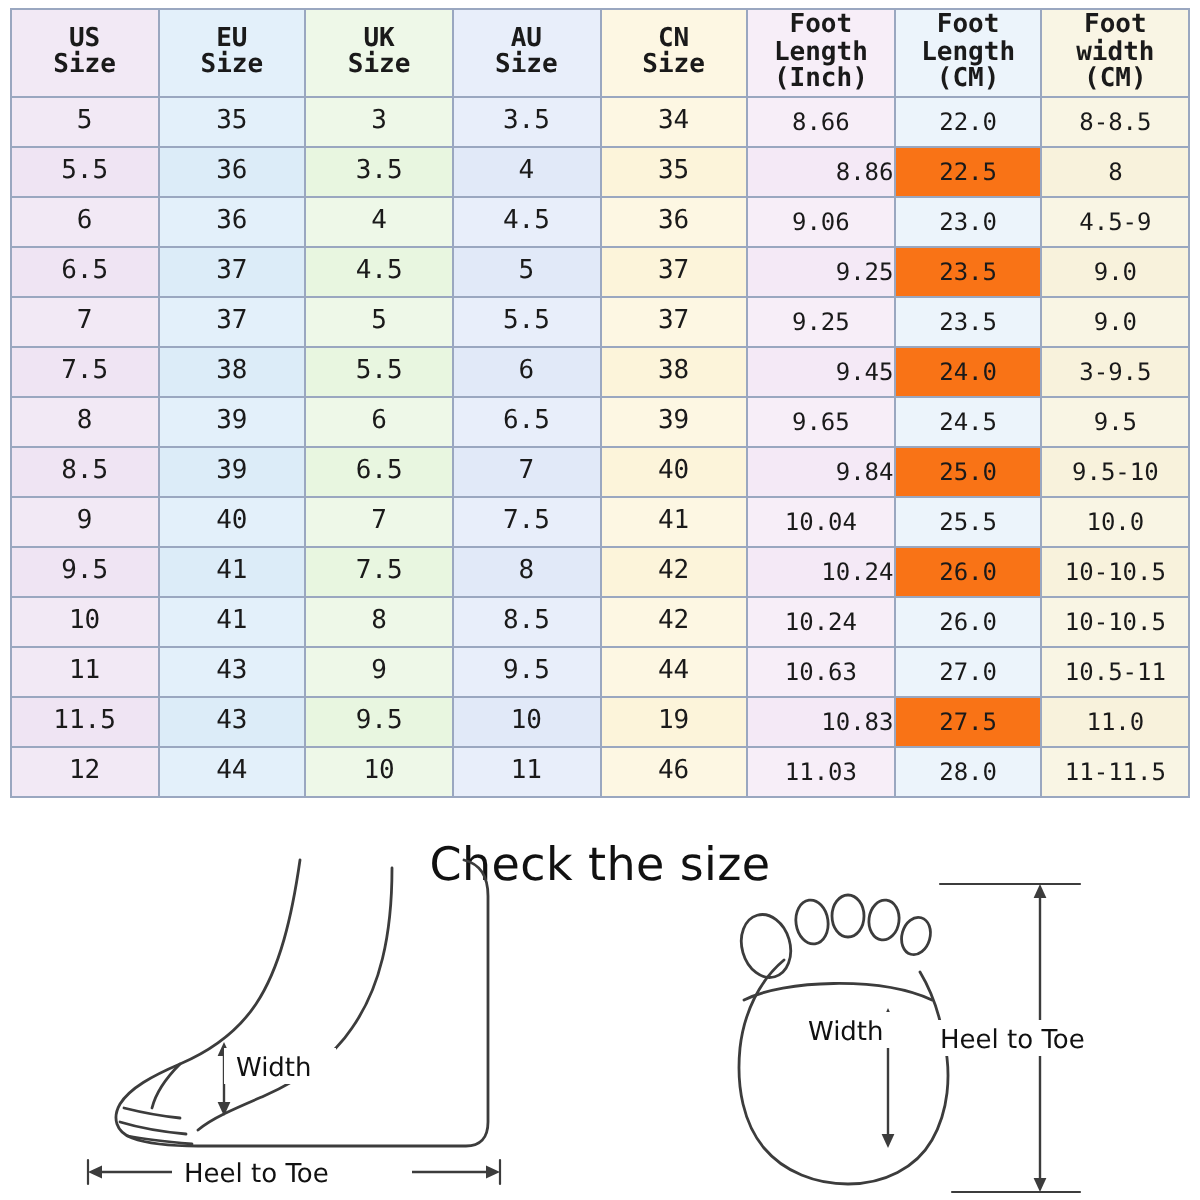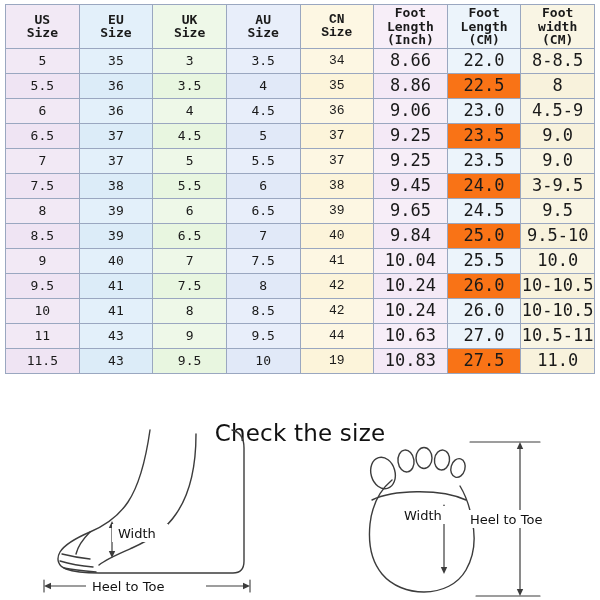--- a/index.html
+++ b/index.html
@@ -51,37 +51,37 @@
     padding: 1px 0;
   }
   thead th .hdr-l1 { display: block; }
   thead th .hdr-l2 { display: block; }
 
   
   .c0 { background: #f2e9f5; }
   .c1 { background: #e3f0fa; }
   .c2 { background: #eef8e8; }
   .c3 { background: #e8eefa; }
-  .c4 { background: #fdf7e3; font-family: Liberation Mono, monospace; }
+  .c4 { background: #fdf7e3; }
   .c5 { background: #f7eef8; }
   .c6 { background: #ecf4fb; }
   .c7 { background: #f9f5e4; }
 
   
   tbody tr.odd .c0 { background: #efe4f3; }
   tbody tr.odd .c1 { background: #dcecf8; }
   tbody tr.odd .c2 { background: #e8f6e0; }
   tbody tr.odd .c3 { background: #e1e9f8; }
   tbody tr.odd .c4 { background: #fcf4da; }
-  tbody tr.odd .c5 { background: #f4e9f6; }
+  tbody tr.odd .c5 { background: #f4e9f6; text-align: right; }
   tbody tr.odd .c6 { background: #f97316; }
   tbody tr.odd .c7 { background: #f8f2dc; }
 
   tbody td { font-size: 13.5px; }
-  tbody td.c5, tbody td.c6, tbody td.c7 { font-size: 17px; }
+  tbody td.c5, tbody td.c6, tbody td.c7 { font-size: 12px; }
 
   
   .caption {
     position: absolute;
     left: 0;
     top: 420px;
     width: 600px;
     text-align: center;
     font-family: "DejaVu Sans", sans-serif;
     font-size: 23px;
@@ -272,20 +272,30 @@
           <tr class="odd">
             <td class="c0">11.5</td>
             <td class="c1">43</td>
             <td class="c2">9.5</td>
             <td class="c3">10</td>
             <td class="c4">19</td>
             <td class="c5">10.83</td>
             <td class="c6">27.5</td>
             <td class="c7">11.0</td>
           </tr>
+          <tr class="even">
+            <td class="c0">12</td>
+            <td class="c1">44</td>
+            <td class="c2">10</td>
+            <td class="c3">11</td>
+            <td class="c4">46</td>
+            <td class="c5">11.03</td>
+            <td class="c6">28.0</td>
+            <td class="c7">11-11.5</td>
+          </tr>
         </tbody>
     </table>
   </div>
 
   <div class="caption">Check the size</div>
 
   <div class="diagram">
     <svg width="600" height="172" viewBox="0 0 600 172" xmlns="http://www.w3.org/2000/svg">
       <g fill="none" stroke="#3c3c3c" stroke-width="1.4" stroke-linejoin="round" stroke-linecap="round">
 

